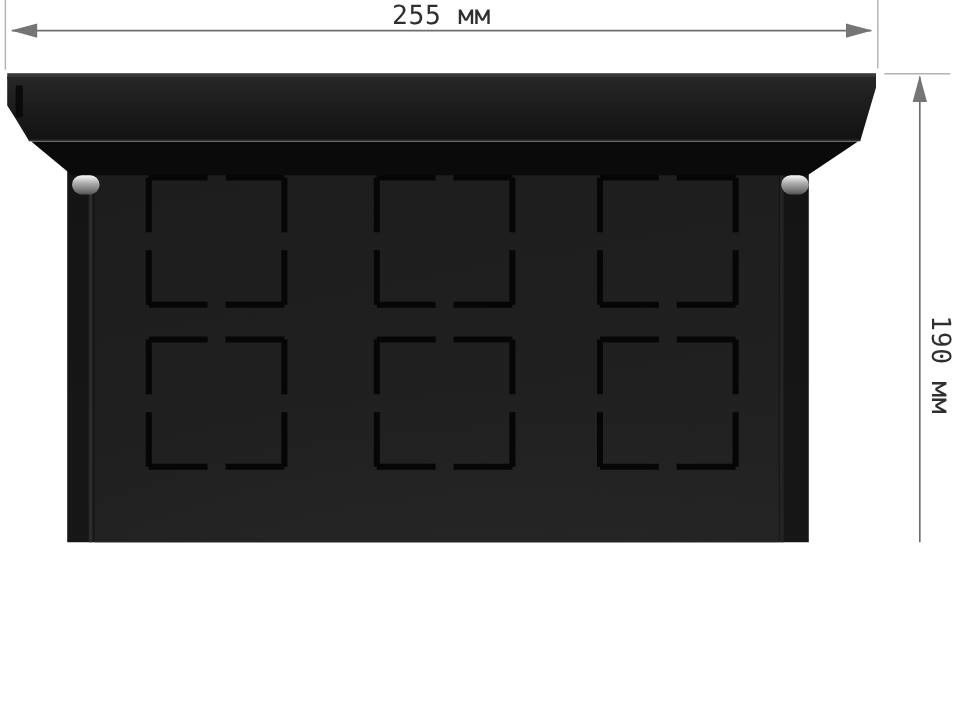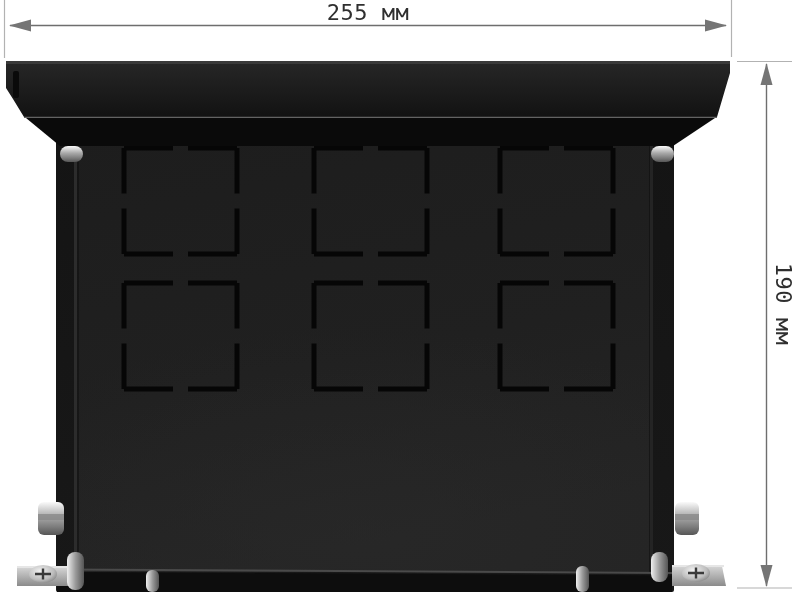--- a/index.html
+++ b/index.html
@@ -4,21 +4,21 @@
 <style>
   html, body {
     margin: 0;
     padding: 0;
     background: #ffffff;
     font-family: "DejaVu Sans Mono", "Liberation Mono", monospace;
   }
   .stage {
     position: relative;
     width: 797px;
-    height: 600px;
+    height: 452px;
     background: #ffffff;
     overflow: hidden;
   }
   .stage svg { position: absolute; top: 0; left: 0; display: block; }
   text {
     font-family: "DejaVu Sans Mono", "Liberation Mono", monospace;
     letter-spacing: 0.5px;
   }
 </style>
 </head>

